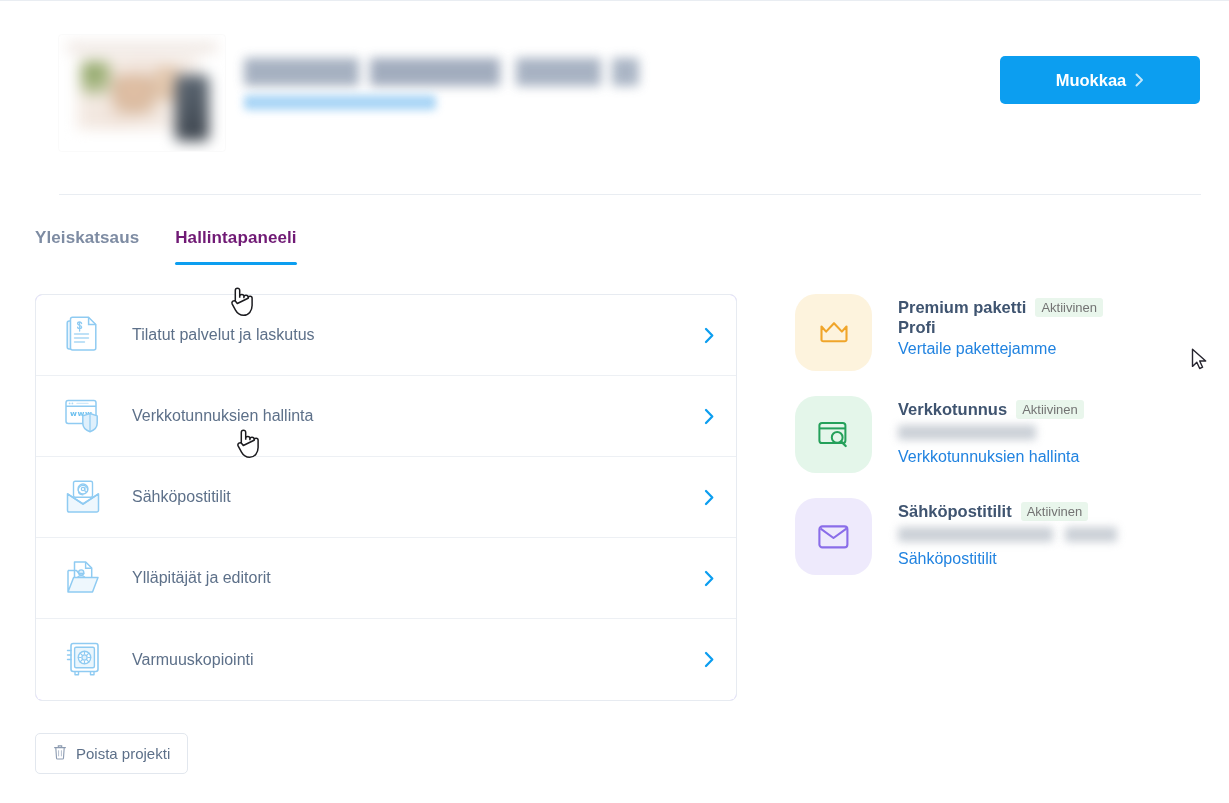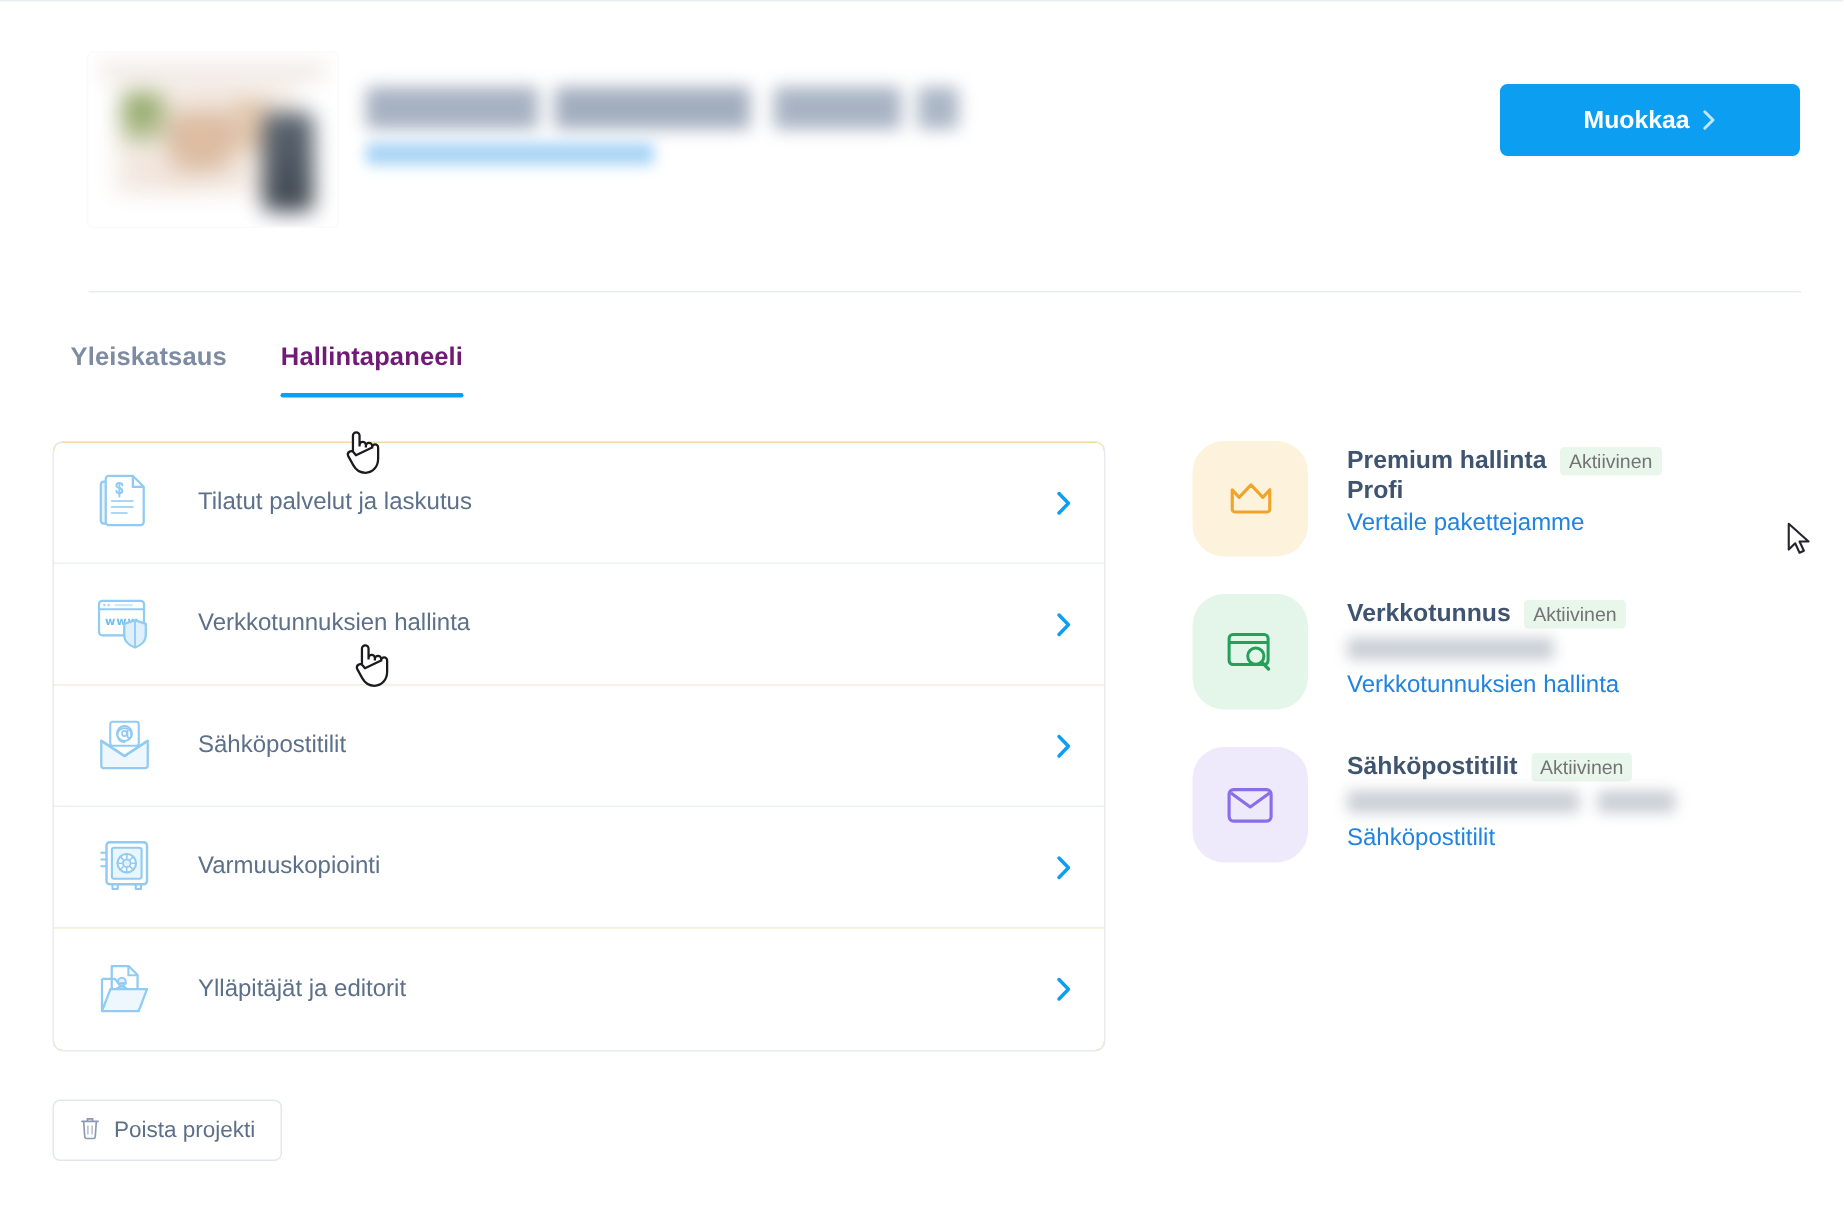--- a/index.html
+++ b/index.html
@@ -96,21 +96,21 @@
   .edit-button .chev { opacity: .75; display: flex; }
 
   .header-rule {
     position: absolute; left: 35px; top: 193px; width: 1142px; height: 1px;
     background: #e9edf2;
   }
 
   
   .tabs {
     position: absolute; left: 35px; top: 228px; height: 50px;
-    display: flex; align-items: flex-start; gap: 36px; margin-left: 12px;
+    display: flex; align-items: flex-start; gap: 36px;
   }
   .tab {
     position: relative;
     font-size: 17px; font-weight: 700;
     color: #7e8ca3;
     padding: 0 0 17px 0;
     background: none; border: none;
     cursor: pointer;
     font-family: "Liberation Sans", sans-serif;
     letter-spacing: .1px;
@@ -119,21 +119,21 @@
   .tab.active::after {
     content: ""; position: absolute; left: 0; right: 0; bottom: 0;
     height: 3px; background: #0c9ef0; border-radius: 2px;
   }
 
   
   .content { position: absolute; left: 0; top: 0; width: 1229px; height: 803px; }
 
   .action-list {
     position: absolute; left: 35px; top: 294px; width: 702px;
-    background: #eab308;
+    background: #c4b5fd;
     border: 1px solid #e7ebf1;
     border-radius: 7px;
     overflow: hidden;
   }
   .action-row {
     display: flex; align-items: center;
     height: 81px;
     padding: 0 21px 0 0;
     border-bottom: 1px solid #edf0f4;
     cursor: pointer;
@@ -320,49 +320,49 @@
       <div class="action-chev">
         <svg width="11" height="17" viewBox="0 0 11 17" fill="none">
             <path d="M2 2l6.3 6.5L2 15" stroke="#0c9ef0" stroke-width="2.3" stroke-linecap="round" stroke-linejoin="round"></path>
           </svg>
       </div>
     </div>
 
     <div class="action-row">
       <div class="action-icon">
         <svg width="36" height="36" viewBox="0 0 36 36" fill="none">
+          <path d="M8.5 2h11.2l6 6v16.5H8.5z" fill="#ffffff" stroke="#8fcbf2" stroke-width="1.5" stroke-linejoin="round"></path>
+          <path d="M19.6 2.2v6h6" stroke="#8fcbf2" stroke-width="1.4" fill="none"></path>
+          <circle cx="15.2" cy="12.5" r="2.6" fill="#dff0fc" stroke="#8fcbf2" stroke-width="1.3"></circle>
+          <path d="M10.5 20.2c0-2.7 2.1-4.5 4.7-4.5s4.7 1.8 4.7 4.5" fill="#dff0fc" stroke="#8fcbf2" stroke-width="1.3" stroke-linecap="round"></path>
+          <path d="M2 10.5h8.5l2.4 3h5.6" stroke="#8fcbf2" stroke-width="1.5" fill="none" stroke-linejoin="round"></path>
+          <path d="M2 10.5v21.5h24.5l5.5-14.6H7.6L2 32" fill="#eef7fd" stroke="#8fcbf2" stroke-width="1.5" stroke-linejoin="round"></path>
+        </svg>
+      </div>
+      <div class="action-label">Ylläpitäjät ja editorit</div>
+      <div class="action-chev">
+        <svg width="11" height="17" viewBox="0 0 11 17" fill="none">
+            <path d="M2 2l6.3 6.5L2 15" stroke="#0c9ef0" stroke-width="2.3" stroke-linecap="round" stroke-linejoin="round"></path>
+          </svg>
+      </div>
+    </div>
+
+    <div class="action-row">
+      <div class="action-icon">
+        <svg width="36" height="36" viewBox="0 0 36 36" fill="none">
           <rect x="5" y="1.5" width="27" height="28" rx="2.2" fill="#ffffff" stroke="#8fcbf2" stroke-width="1.6"></rect>
           <rect x="8.6" y="5.2" width="19.8" height="20.6" rx="1.5" fill="#eaf6fd" stroke="#8fcbf2" stroke-width="1.4"></rect>
           <circle cx="18.5" cy="15.5" r="6.2" fill="#ffffff" stroke="#8fcbf2" stroke-width="1.4"></circle>
           <circle cx="18.5" cy="15.5" r="2.6" fill="#dff0fc" stroke="#8fcbf2" stroke-width="1.2"></circle>
           <path d="M18.5 9.3v2.7M18.5 19v2.6M12.3 15.5H15M22 15.5h2.7M14.1 11.1l1.9 1.9M21 18l1.9 1.9M22.9 11.1L21 13M16 18l-1.9 1.9" stroke="#8fcbf2" stroke-width="1.15" stroke-linecap="round"></path>
           <path d="M1.5 8.5h3.5M1.5 13h3.5M1.5 17.5h3.5" stroke="#8fcbf2" stroke-width="1.4" stroke-linecap="round"></path>
           <path d="M9 29.5v3.2h3.5v-3.2M24.5 29.5v3.2H28v-3.2" stroke="#8fcbf2" stroke-width="1.4" fill="none" stroke-linejoin="round"></path>
         </svg>
       </div>
       <div class="action-label">Varmuuskopiointi</div>
-      <div class="action-chev">
-        <svg width="11" height="17" viewBox="0 0 11 17" fill="none">
-            <path d="M2 2l6.3 6.5L2 15" stroke="#0c9ef0" stroke-width="2.3" stroke-linecap="round" stroke-linejoin="round"></path>
-          </svg>
-      </div>
-    </div>
-
-    <div class="action-row">
-      <div class="action-icon">
-        <svg width="36" height="36" viewBox="0 0 36 36" fill="none">
-          <path d="M8.5 2h11.2l6 6v16.5H8.5z" fill="#ffffff" stroke="#8fcbf2" stroke-width="1.5" stroke-linejoin="round"></path>
-          <path d="M19.6 2.2v6h6" stroke="#8fcbf2" stroke-width="1.4" fill="none"></path>
-          <circle cx="15.2" cy="12.5" r="2.6" fill="#dff0fc" stroke="#8fcbf2" stroke-width="1.3"></circle>
-          <path d="M10.5 20.2c0-2.7 2.1-4.5 4.7-4.5s4.7 1.8 4.7 4.5" fill="#dff0fc" stroke="#8fcbf2" stroke-width="1.3" stroke-linecap="round"></path>
-          <path d="M2 10.5h8.5l2.4 3h5.6" stroke="#8fcbf2" stroke-width="1.5" fill="none" stroke-linejoin="round"></path>
-          <path d="M2 10.5v21.5h24.5l5.5-14.6H7.6L2 32" fill="#eef7fd" stroke="#8fcbf2" stroke-width="1.5" stroke-linejoin="round"></path>
-        </svg>
-      </div>
-      <div class="action-label">Ylläpitäjät ja editorit</div>
       <div class="action-chev">
         <svg width="11" height="17" viewBox="0 0 11 17" fill="none">
             <path d="M2 2l6.3 6.5L2 15" stroke="#0c9ef0" stroke-width="2.3" stroke-linecap="round" stroke-linejoin="round"></path>
           </svg>
       </div>
     </div>
 
   </div>
 
   <button class="delete-button">
@@ -379,21 +379,21 @@
   <div class="side">
 
     <div class="side-card">
       <div class="side-badgebox bg-cream">
         <svg width="30" height="26" viewBox="0 0 30 26" fill="none">
           <path d="M2.5 6.5l4.6 5.1L15 3.2l7.9 8.4 4.6-5.1v13.2a1.6 1.6 0 0 1-1.6 1.6H4.1a1.6 1.6 0 0 1-1.6-1.6V6.5z" stroke="#f0a52a" stroke-width="2.1" fill="none" stroke-linejoin="round"></path>
         </svg>
       </div>
       <div class="side-body">
         <div class="side-titlerow">
-          <span class="side-title">Premium hallinta</span>
+          <span class="side-title">Premium paketti</span>
           <span class="side-badge">Aktiivinen</span>
         </div>
         <div class="side-sub">Profi</div>
         <a class="side-link">Vertaile pakettejamme</a>
       </div>
     </div>
 
     <div class="side-card" style="margin-top:17px;">
       <div class="side-badgebox bg-mint">
         <svg width="31" height="28" viewBox="0 0 31 28" fill="none">

